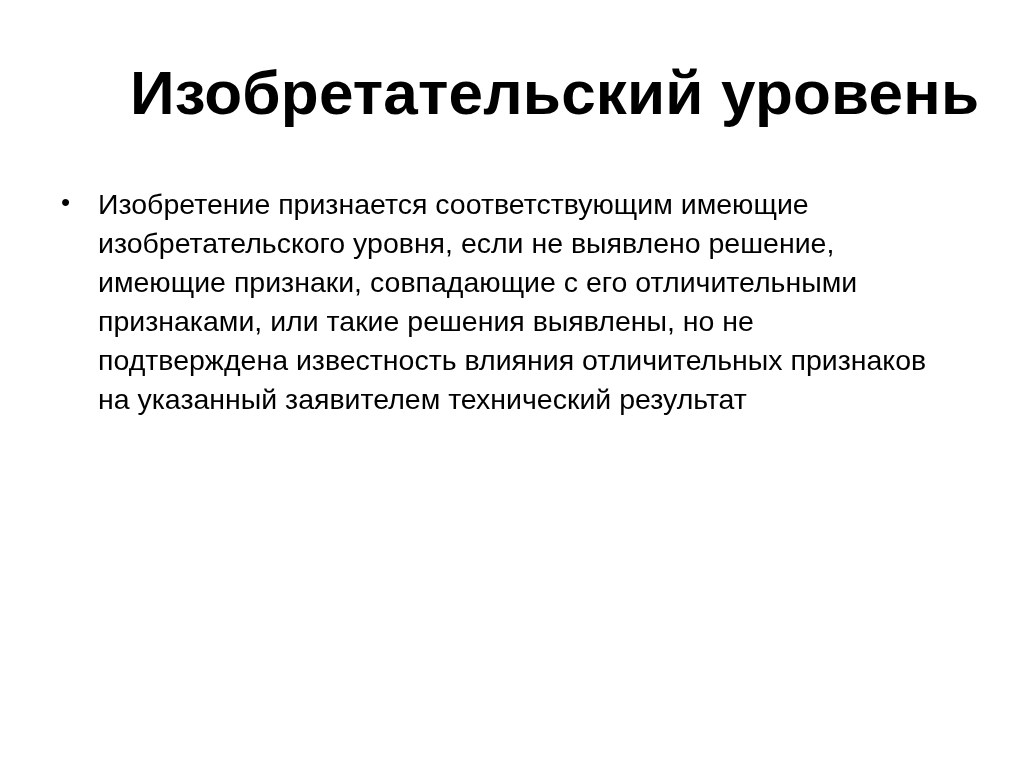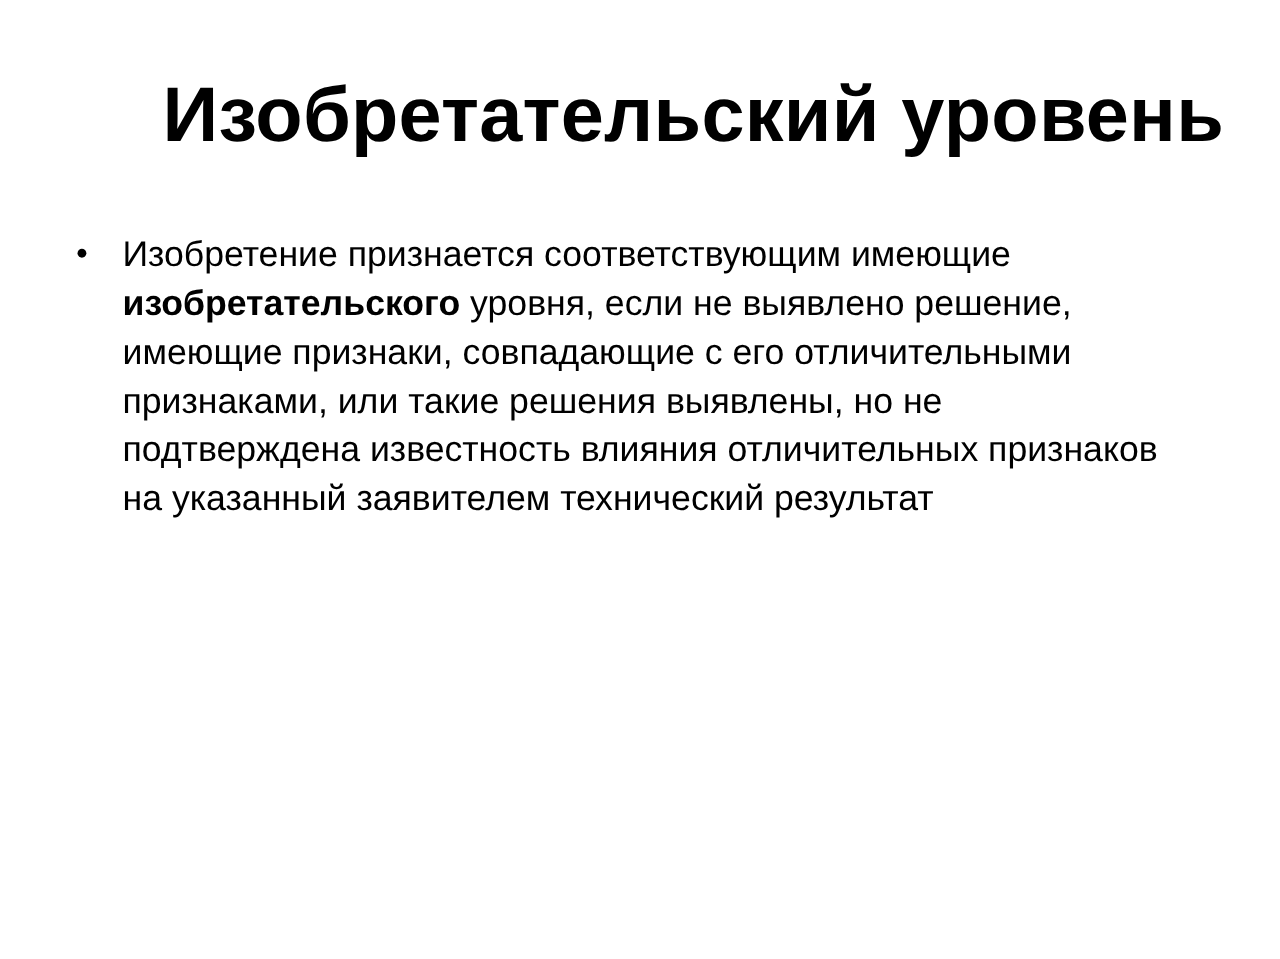--- a/index.html
+++ b/index.html
@@ -54,21 +54,21 @@
     line-height: 1.37;
     text-align: left;
     padding-left: 9px;
     box-sizing: border-box;
   }
   .bullet-text {
     flex: 1 1 auto;
     max-width: 848px;
   }
   .bullet-text b {
-    font-weight: bold;
+    font-weight: normal;
     text-align: center;
   }
 </style>
 </head>
 <body>
 
 <div class="slide">
 
   <div class="slide-title">Изобретательский уровень</div>
 

